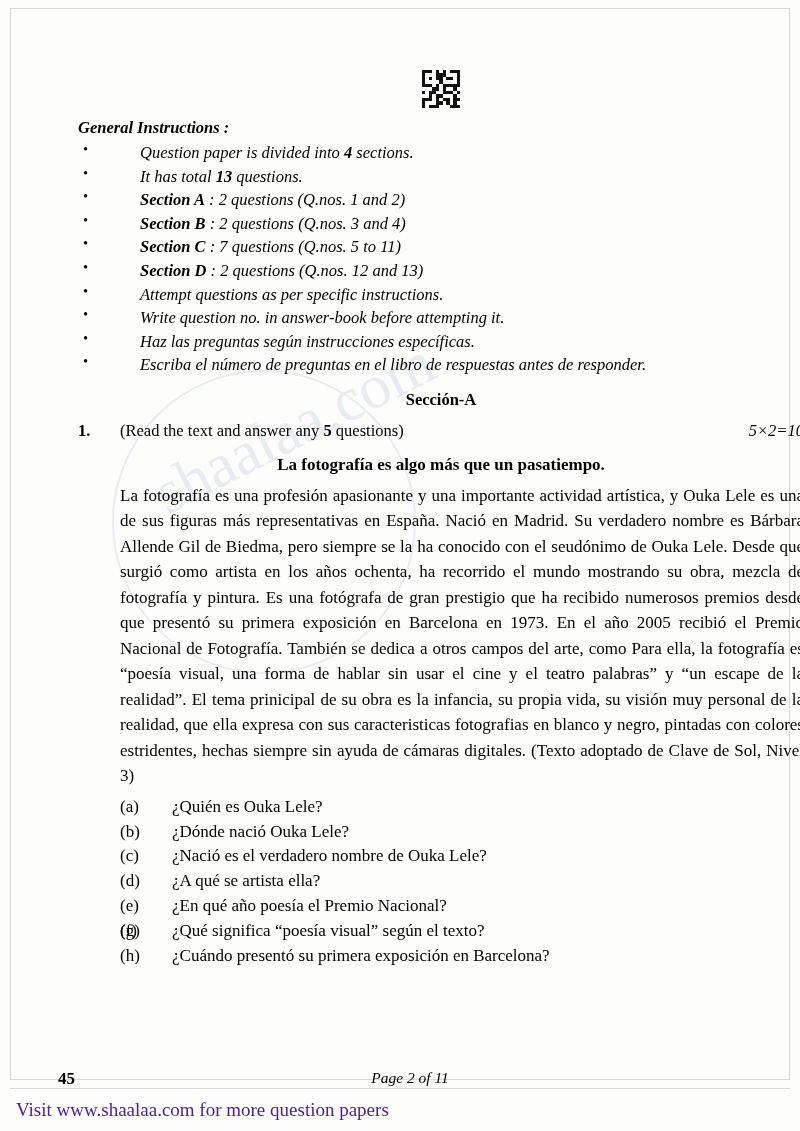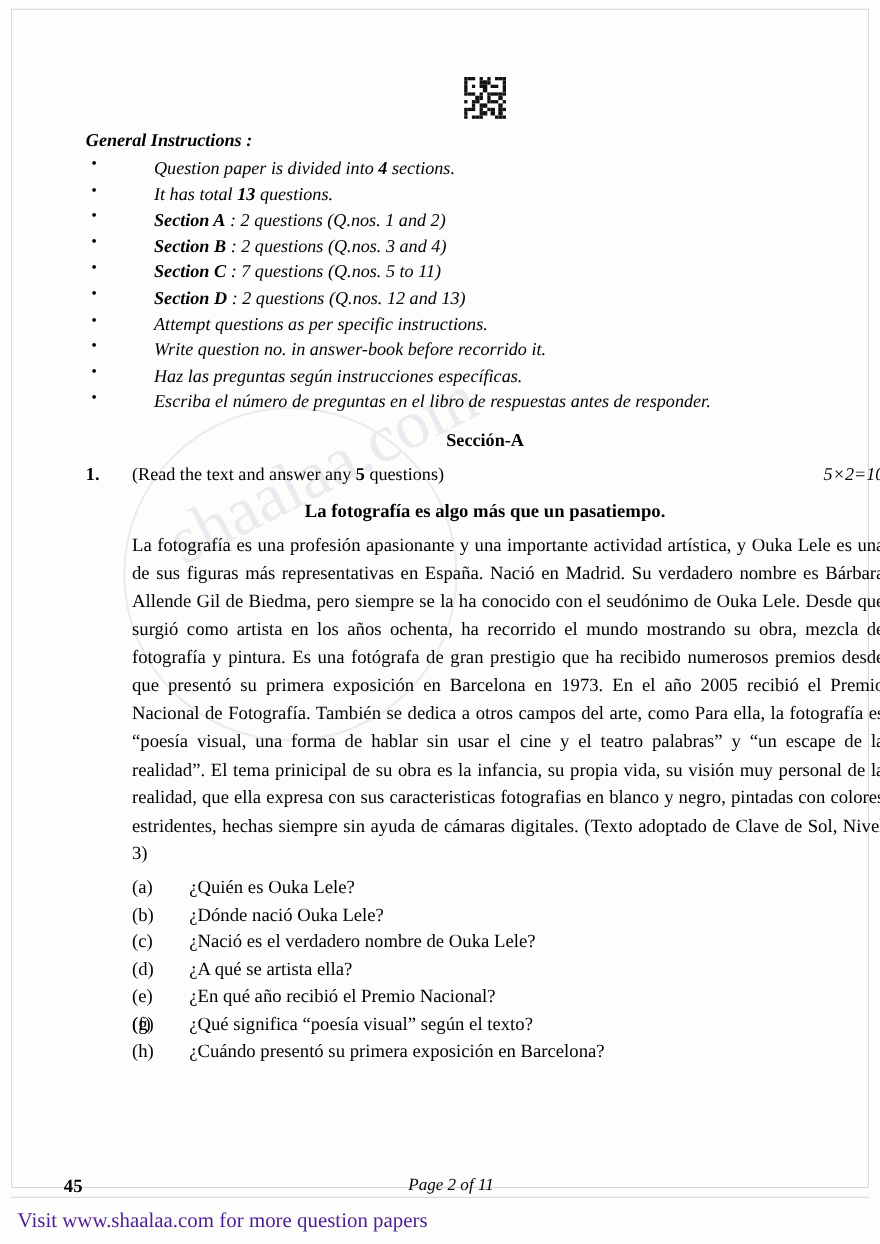--- a/index.html
+++ b/index.html
@@ -352,21 +352,21 @@
     <div class="instr-title">General Instructions :</div>
 
     <ul class="instr">
       <li><span>Question paper is divided into <b>4</b> sections.</span></li>
       <li><span>It has total <b>13</b> questions.</span></li>
       <li><span><b>Section A</b> : 2 questions (Q.nos. 1 and 2)</span></li>
       <li><span><b>Section B</b> : 2 questions (Q.nos. 3 and 4)</span></li>
       <li><span><b>Section C</b> : 7 questions (Q.nos. 5 to 11)</span></li>
       <li><span><b>Section D</b> : 2 questions (Q.nos. 12 and 13)</span></li>
       <li><span>Attempt questions as per specific instructions.</span></li>
-      <li><span>Write question no. in answer-book before recorrido it.</span></li>
+      <li><span>Write question no. in answer-book before attempting it.</span></li>
       <li><span>Haz las preguntas según instrucciones específicas.</span></li>
       <li><span>Escriba el número de preguntas en el libro de respuestas antes de responder.</span></li>
     </ul>
 
     <div class="section-head">Sección-A</div>
 
     <div class="q-row">
       <span class="q-num">1.</span>
       <div class="q-line2">
         <span>(Read the text and answer any <b>5</b> questions)</span>
@@ -376,21 +376,21 @@
 
     <div class="text-title">La fotografía es algo más que un pasatiempo.</div>
 
     <p class="passage">La fotografía es una profesión apasionante y una importante actividad artística, y Ouka Lele es una de sus figuras más representativas en España. Nació en Madrid. Su verdadero nombre es Bárbara Allende Gil de Biedma, pero siempre se la ha conocido con el seudónimo de Ouka Lele. Desde que surgió como artista en los años ochenta, ha recorrido el mundo mostrando su obra, mezcla de fotografía y pintura. Es una fotógrafa de gran prestigio que ha recibido numerosos premios desde que presentó su primera exposición en Barcelona en 1973. En el año 2005 recibió el Premio Nacional de Fotografía. También se dedica a otros campos del arte, como Para ella, la fotografía es “poesía visual, una forma de hablar sin usar el cine y el teatro palabras” y “un escape de la realidad”. El tema prinicipal de su obra es la infancia, su propia vida, su visión muy personal de la realidad, que ella expresa con sus caracteristicas fotografias en blanco y negro, pintadas con colores estridentes, hechas siempre sin ayuda de cámaras digitales. (Texto adoptado de Clave de Sol, Nivel 3)</p>
 
     <ol class="subqs">
       <li><span class="lbl">(a)</span><span>¿Quién es Ouka Lele?</span></li>
       <li><span class="lbl">(b)</span><span>¿Dónde nació Ouka Lele?</span></li>
       <li><span class="lbl">(c)</span><span>¿Nació es el verdadero nombre de Ouka Lele?</span></li>
       <li><span class="lbl">(d)</span><span>¿A qué se artista ella?</span></li>
-      <li><span class="lbl">(e)</span><span>¿En qué año recibió el Premio Nacional?</span></li>
+      <li><span class="lbl">(e)</span><span>¿En qué año poesía el Premio Nacional?</span></li>
       <li><span class="lbl">(f)</span></li>
       <li><span class="lbl">(g)</span><span>¿Qué significa “poesía visual” según el texto?</span></li>
       <li><span class="lbl">(h)</span><span>¿Cuándo presentó su primera exposición en Barcelona?</span></li>
     </ol>
   </div>
 
   <div class="footer">
     <span class="pg-no">45</span>
     <span class="pg-center">Page 2 of 11</span>
   </div>

